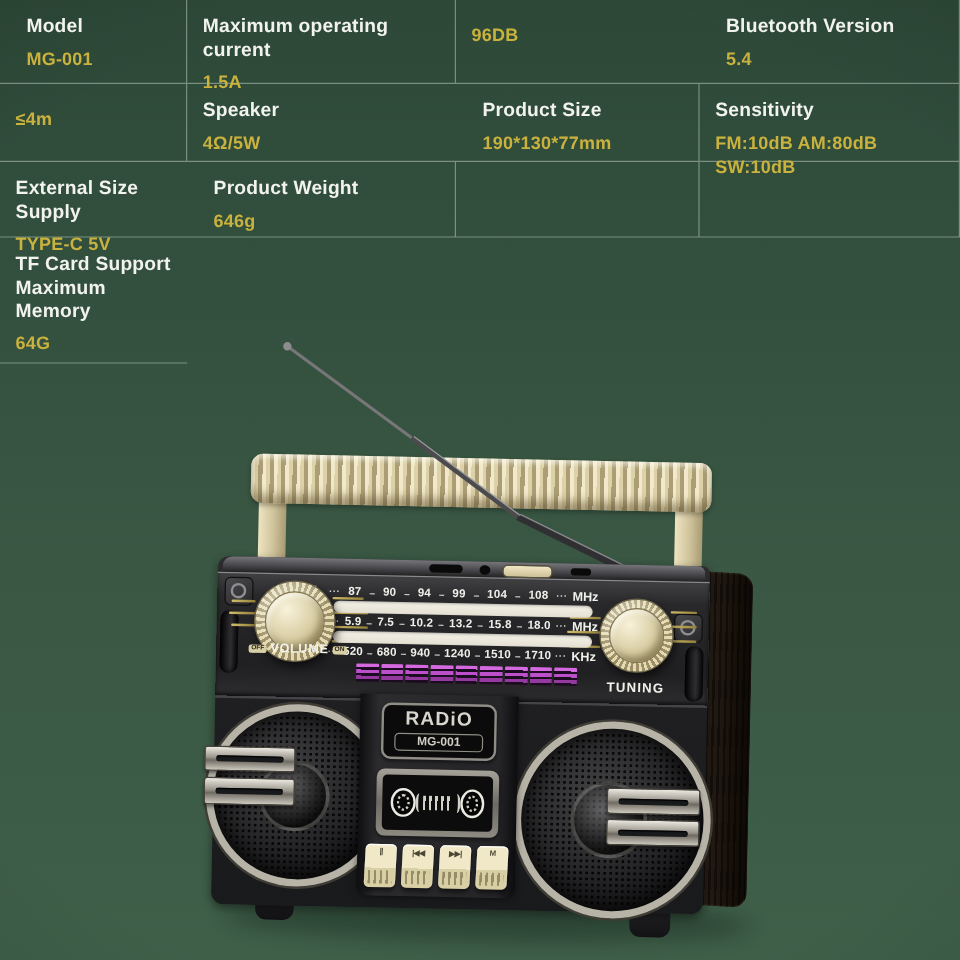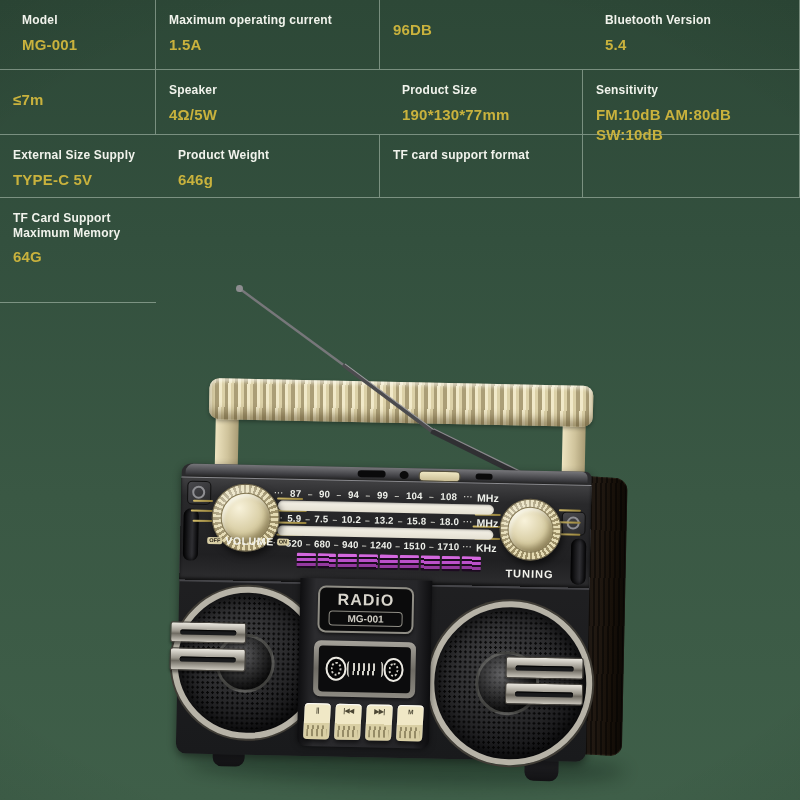--- a/index.html
+++ b/index.html
@@ -8,21 +8,21 @@
         background:linear-gradient(180deg,#2d4837 0%,#33503e 30%,#3a5844 62%,#3f5f49 100%);}
   .page::after{content:"";position:absolute;inset:0;pointer-events:none;
         background:radial-gradient(120% 95% at 50% 52%,transparent 55%,rgba(0,10,5,.22) 100%);}
   
   .spec-table{position:absolute;left:0;top:0;width:800px;height:303px;display:grid;
         grid-template-columns:156px 224px 203px 217px;grid-template-rows:70px 65px 63px 105px;z-index:3;}
   .cell{border-right:1px solid rgba(225,238,225,.42);border-bottom:1px solid rgba(225,238,225,.42);
         padding:13px 8px 0 13px;box-sizing:border-box;}
   .cell.col-last{border-right:none;}
   .cell.col-first{padding-left:22px;}
-  .spec-label{font-size:12px;font-weight:700;color:#f1f3ec;letter-spacing:.2px;line-height:1.22;}
+  .spec-label{font-size:16px;font-weight:700;color:#f1f3ec;letter-spacing:.2px;line-height:1.22;}
   .spec-value{margin-top:7px;font-size:15px;font-weight:700;color:#c9b23d;letter-spacing:.2px;line-height:1.35;}
   
   .radio-rot{position:absolute;inset:0;transform:rotate(1.2deg);transform-origin:400px 600px;z-index:2;}
   .abs{position:absolute;}
   .shadow{left:190px;top:750px;width:440px;height:34px;background:rgba(0,10,4,.30);border-radius:50%;filter:blur(9px);}
   .foot{background:linear-gradient(180deg,#26262a,#121214);border-radius:4px 4px 9px 9px;}
   .foot1{left:216px;top:744px;width:32px;height:26px;}
   .foot2{left:528px;top:750px;width:34px;height:28px;}
   .leg{background:linear-gradient(90deg,#eee4c0,#cfc39b 55%,#a89b74);border-radius:5px;}
   .leg-l{left:212px;top:398px;width:23px;height:78px;}
@@ -149,21 +149,21 @@
         <div class="spec-value">1.5A</div>
       </div>
       <div class="cell col-last">
         <div class="spec-value">96DB</div>
       </div>
       <div class="cell col-first">
         <div class="spec-label">Bluetooth Version</div>
         <div class="spec-value">5.4</div>
       </div>
       <div class="cell">
-        <div class="spec-value">≤7m</div>
+        <div class="spec-value">≤4m</div>
       </div>
       <div class="cell col-last">
         <div class="spec-label">Speaker</div>
         <div class="spec-value">4Ω/5W</div>
       </div>
       <div class="cell col-first">
         <div class="spec-label">Product Size</div>
         <div class="spec-value">190*130*77mm</div>
       </div>
       <div class="cell">
@@ -172,21 +172,20 @@
       </div>
       <div class="cell col-last">
         <div class="spec-label">External Size Supply</div>
         <div class="spec-value">TYPE-C 5V</div>
       </div>
       <div class="cell col-first">
         <div class="spec-label">Product Weight</div>
         <div class="spec-value">646g</div>
       </div>
       <div class="cell">
-        <div class="spec-label">TF card support format</div>
       </div>
       <div class="cell">
       </div>
       <div class="cell col-last">
         <div class="spec-label">TF Card Support Maximum Memory</div>
         <div class="spec-value">64G</div>
       </div>
     </div>
 
   <div class="radio-rot">

